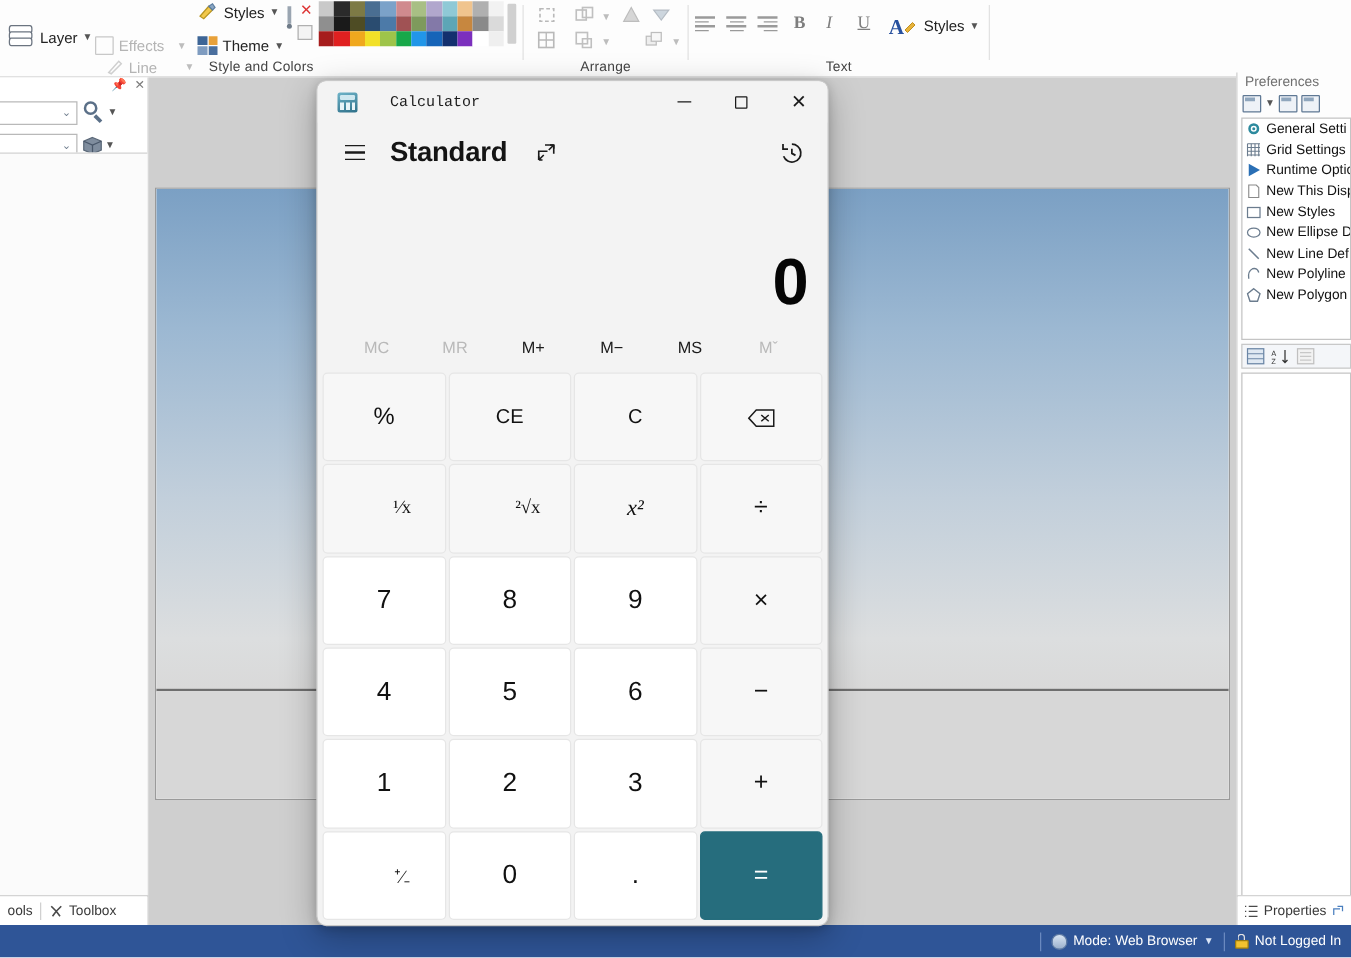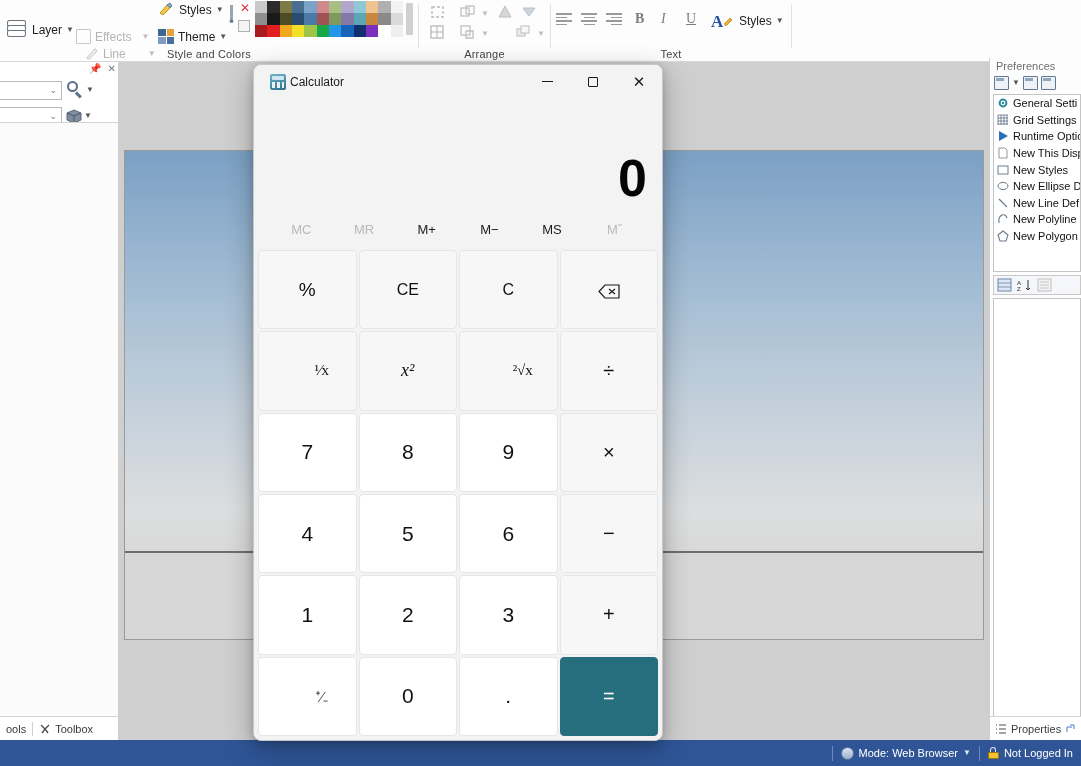--- a/index.html
+++ b/index.html
@@ -153,21 +153,21 @@
     overflow:hidden; display:flex; flex-direction:column;
   }
   #calc-titlebar { height:33px; flex:0 0 33px; display:flex; align-items:center; background:#f3f3f3; }
   #calc-ticon { width:16px; height:16px; margin-left:16px; border-radius:2px;
                 background:linear-gradient(160deg,#6fb4c9,#2d6f88); position:relative; }
   #calc-ticon::before { content:""; position:absolute; left:2px; top:2px; right:2px; height:4px; background:#cfe8f0; border-radius:1px; }
   #calc-ticon::after { content:""; position:absolute; left:2px; top:8px; right:2px; bottom:2px;
       background:
         linear-gradient(to right,#e8f4f8 0 3px,transparent 3px 5px,#e8f4f8 5px 8px,transparent 8px 10px,#e8f4f8 10px 12px);
       }
-  #calc-title { margin-left:4px; font-size:12px; color:#1c1c1c; }
+  #calc-title { margin-left:26px; font-size:12px; color:#1c1c1c;font-family:Liberation Mono, monospace; }
   #calc-wbtns { margin-left:auto; display:flex; height:33px; }
   .wbtn { width:46px; height:33px; display:flex; align-items:center; justify-content:center; font-size:12px; color:#1a1a1a; }
   .wb-min { width:11px; height:1px; background:#1a1a1a; }
   .wb-max { width:10px; height:10px; border:1px solid #1a1a1a; border-radius:1px; }
   .wb-x { font-size:15px; font-weight:300; line-height:1; }
 
   #calc-header { height:48px; flex:0 0 48px; display:flex; align-items:center; padding:0 14px 0 12px; }
   #hamburger { width:36px; height:34px; display:flex; flex-direction:column; justify-content:center; align-items:center; gap:4px; border-radius:4px; }
   #hamburger i { display:block; width:16px; height:1.4px; background:#1b1b1b; }
   #mode-label { margin-left:10px; font-size:22px; font-weight:700; color:#141414; letter-spacing:-.2px; }
@@ -622,20 +622,43 @@
         </div>
       <div class="wbtn">
           <span class="wb-max"></span>
         </div>
       <div class="wbtn close">
           <span class="wb-x">✕</span>
         </div>
     </div>
   </div>
 
+  <div id="calc-header">
+    <div id="hamburger">
+        <i></i>
+        <i></i>
+        <i></i>
+      </div>
+    <div id="mode-label">Standard</div>
+    <div id="keep-top">
+      <svg width="18" height="18" viewBox="0 0 18 18">
+        <path d="M3 15 L3 8 L10 8" fill="none" stroke="#1b1b1b" stroke-width="1.3"></path>
+        <path d="M3 15 L7 11 M3 15 L3 12 M3 15 L6 15" fill="none" stroke="#1b1b1b" stroke-width="1.3"></path>
+        <path d="M8 3 L15 3 L15 10" fill="none" stroke="#1b1b1b" stroke-width="1.3"></path>
+        <path d="M15 3 L11 7 M15 3 L15 6 M15 3 L12 3" fill="none" stroke="#1b1b1b" stroke-width="1.3"></path>
+      </svg>
+    </div>
+    <div id="history-btn">
+      <svg width="19" height="19" viewBox="0 0 19 19">
+        <path d="M9.5 2.4 A7.1 7.1 0 1 1 2.9 12" fill="none" stroke="#1b1b1b" stroke-width="1.4"></path>
+        <path d="M2.4 2.2 L2.4 6.2 L6.4 6.2" fill="none" stroke="#1b1b1b" stroke-width="1.4"></path>
+        <path d="M9.5 6 L9.5 9.7 L12.4 11.3" fill="none" stroke="#1b1b1b" stroke-width="1.4"></path>
+      </svg>
+    </div>
+  </div>
 
   <div id="display">
     <div id="display-value">0</div>
   </div>
 
   <div id="memrow">
     <div class="mem-btn off">
         <span>MC</span>
       </div>
     <div class="mem-btn off">
@@ -672,24 +695,24 @@
           <path d="M7 1 L21 1 L21 14 L7 14 L1 7.5 Z" fill="none" stroke="#1b1b1b" stroke-width="1.2"></path>
           <path d="M11 5 L17 10 M17 5 L11 10" stroke="#1b1b1b" stroke-width="1.2"></path>
         </svg>
       </span>
     </div>
 
     <div class="key fn">
         <span class="frac">¹⁄x</span>
       </div>
     <div class="key fn">
+        <span class="frac">²√x</span>
+      </div>
+    <div class="key fn">
         <span class="sup">x²</span>
-      </div>
-    <div class="key fn">
-        <span class="frac">²√x</span>
       </div>
     <div class="key op">
         <span>÷</span>
       </div>
 
     <div class="key num">
         <span>7</span>
       </div>
     <div class="key num">
         <span>8</span>

